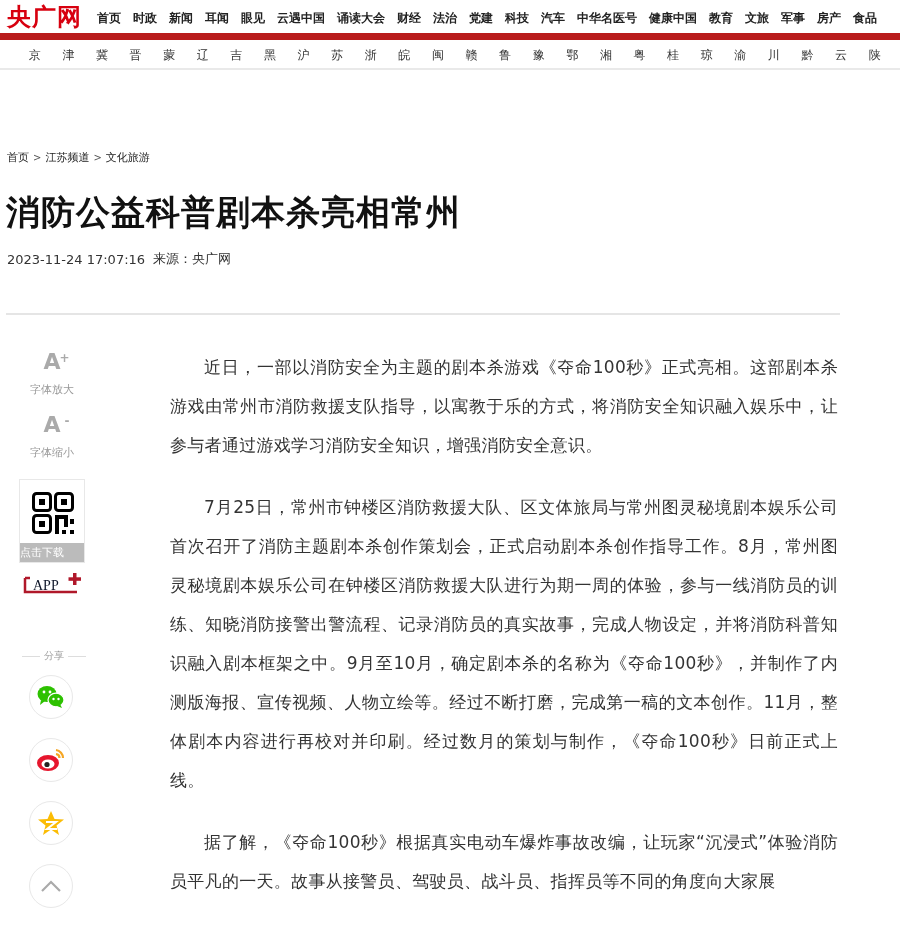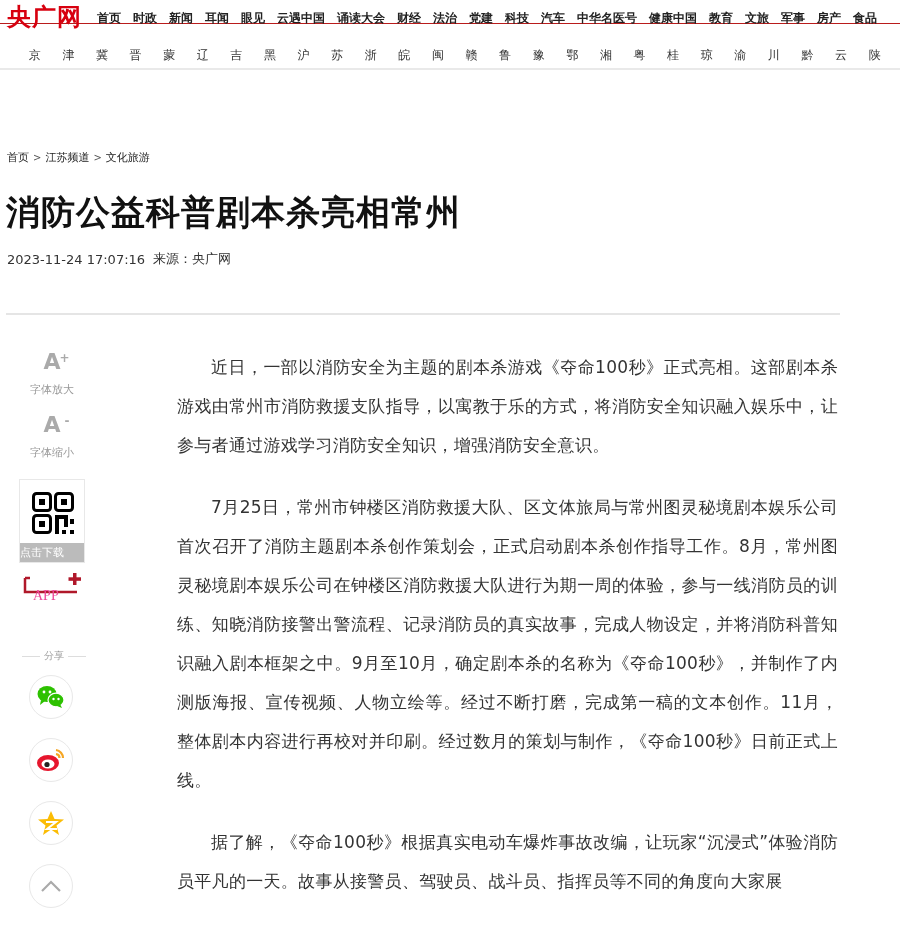--- a/index.html
+++ b/index.html
@@ -1,20 +1,20 @@
 <!DOCTYPE html>
 <html><head>
 <meta charset="utf-8">
 <style>
   * { box-sizing: border-box; margin: 0; padding: 0; }
   html, body { width: 900px; height: 933px; overflow: hidden; background: #ffffff; }
   body { font-family: "DejaVu Sans", "Liberation Sans", sans-serif; color: #333; position: relative; }
 
   
-  .nav1 { position: absolute; left: 0; top: 0; width: 900px; height: 24px; border-bottom: 1px solid #b91c1c; text-align: right; }
+  .nav1 { position: absolute; left: 0; top: 0; width: 900px; height: 40px; border-bottom: 7px solid #b91c1c; text-align: right; }
   .logo { position: absolute; left: 7px; top: 4px; height: 26px; display: flex; align-items: center; }
   .logo span { color: #d7000f; font-weight: bold; font-size: 24px; letter-spacing: 1px; line-height: 26px; font-family: "DejaVu Sans", sans-serif; }
   .nav1-items { position: absolute; left: 97px; top: 10px; display: flex; gap: 0; }
   .nav1-items a { font-size: 12px; font-weight: bold; color: #222; text-decoration: none; margin-right: 12px; white-space: nowrap; line-height: 16px; }
 
   .nav2 { position: absolute; left: 0; top: 39px; width: 900px; height: 31px; border-bottom: 2px solid #e9e9e9; }
   .nav2-items { position: absolute; left: 18px; top: 8px; display: flex; }
   .nav2-items a { font-size: 12px; color: #333; text-decoration: none; width: 33.6px; text-align: center; line-height: 16px; }
 
   
@@ -34,21 +34,21 @@
   .qr-icon { position: absolute; left: 12px; top: 12px; width: 42px; height: 42px; }
   .qr-label { position: absolute; left: 0; bottom: 0; width: 100%; height: 19px; background: #bbb; color: #fff; font-size: 11px; text-align: left; line-height: 19px; }
   .app-badge { position: absolute; left: 23px; top: 570px; width: 60px; height: 24px; }
 
   .share-title { position: absolute; left: 14px; top: 648px; width: 76px; height: 16px; display: flex; align-items: center; justify-content: flex-end; color: #999; font-size: 10px; }
   .share-title::before, .share-title::after { content: ""; display: block; width: 18px; height: 1px; background: #ddd; margin: 0 4px; }
   .circle-btn { position: absolute; left: 29px; width: 44px; height: 44px; border-radius: 50%; border: 1px solid #e8e8e8; background: #fff; display: flex; align-items: center; justify-content: center; cursor: pointer; }
 
   
   .article { position: absolute; left: 170px; top: 348px; width: 668px; }
-  .article p { font-size: 17px; line-height: 39px; color: #333; text-indent: 34px; margin-bottom: 23px; text-align: justify; letter-spacing: 0.3px; margin-left: 7px; }
+  .article p { font-size: 17px; line-height: 39px; color: #333; text-indent: 34px; margin-bottom: 23px; text-align: justify; letter-spacing: 0.3px; }
 </style>
 </head>
 <body>
 
 <div class="nav1">
   <div class="logo">
     <span>央广网</span>
   </div>
   <div class="nav1-items">
     <a>首页</a>
@@ -146,21 +146,21 @@
   <div class="qr-label">点击下载</div>
 </div>
 
 <div class="app-badge">
   <svg width="60" height="24" viewBox="0 0 60 24">
     <path d="M2 8 V22 H54" fill="none" stroke="#b0182a" stroke-width="2.5"></path>
     <path d="M2 8 H7" fill="none" stroke="#b0182a" stroke-width="2.5"></path>
     <rect x="50" y="3" width="3.5" height="12" fill="#b0182a"></rect>
     <rect x="45.5" y="7.3" width="12.5" height="3.5" fill="#b0182a"></rect>
   </svg>
-  <span style="position:absolute;left:10px;top:18px;font-family:'Liberation Serif',serif;font-size:14px;color:#ec4899;">APP</span>
+  <span style="position:absolute;left:10px;top:8px;font-family:'Liberation Serif',serif;font-size:14px;color:#0f172a;">APP</span>
 </div>
 
 <div class="share-title">
     <span>分享</span>
   </div>
 
 <div class="circle-btn" style="top:675px;">
   <svg width="28" height="24" viewBox="0 0 28 24">
     <ellipse cx="10" cy="9" rx="9.5" ry="8" fill="#2dc100"></ellipse>
     <path d="M4 15 L3 20 L8 16 Z" fill="#2dc100"></path>

